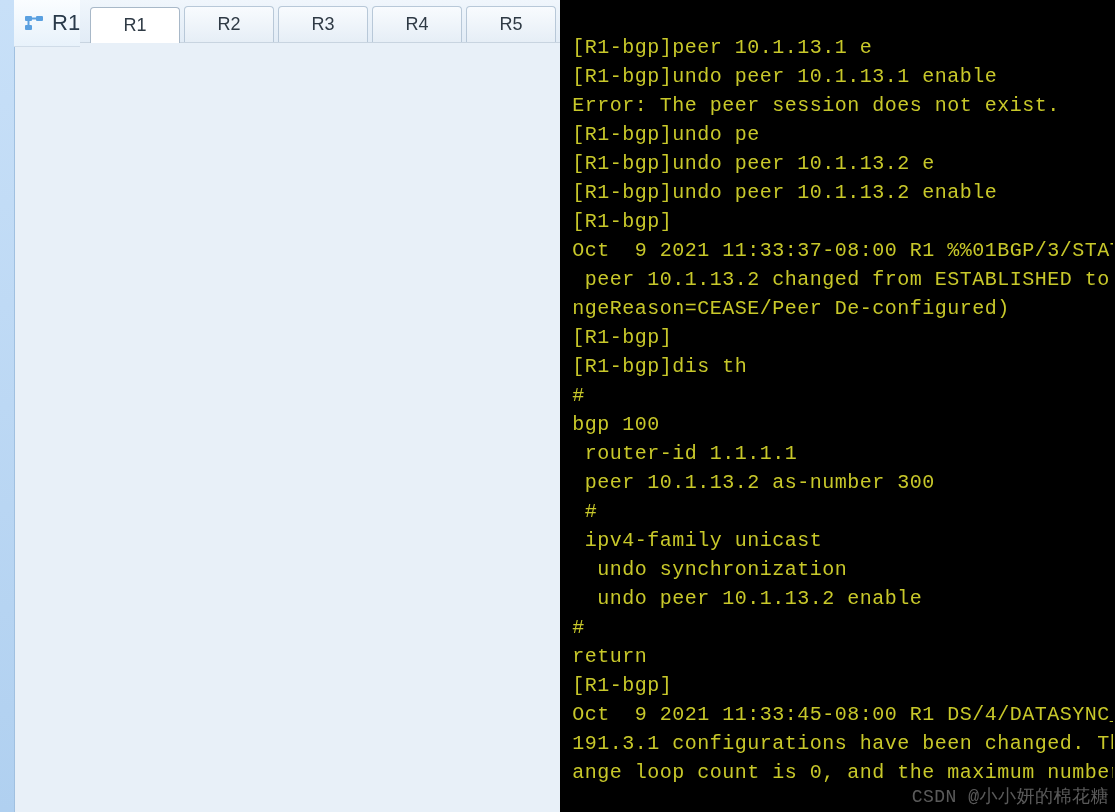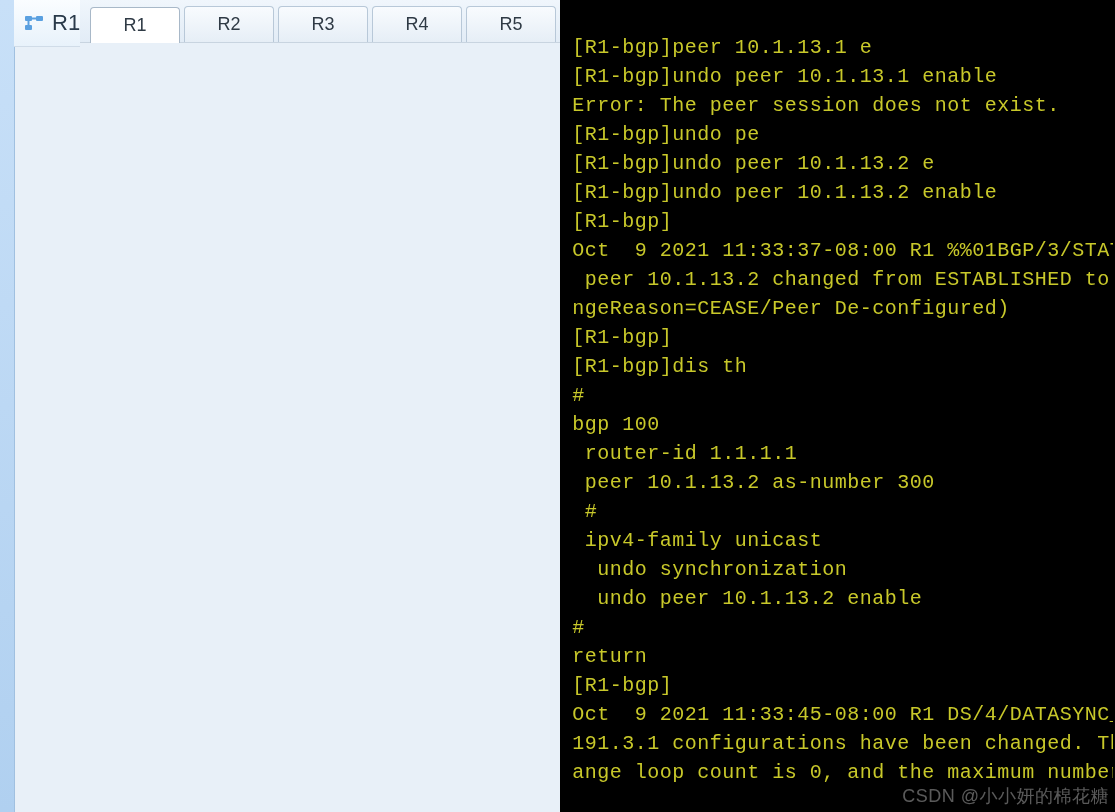--- a/index.html
+++ b/index.html
@@ -97,21 +97,21 @@
     overflow: hidden;
     border: 2px solid #000;
     border-top: none;
   }
   .watermark {
     position: absolute;
     right: 6px;
     bottom: 4px;
     color: rgba(200,200,200,0.45);
     font-size: 18px;
-    font-family: Liberation Sans, sans-serif;
+    font-family: Liberation Mono, monospace;
     pointer-events: none;
     letter-spacing: 0.5px;
   }
 </style>
 </head>
 <body>
 
 <div class="left-gutter"></div>
 
 <div class="window">

